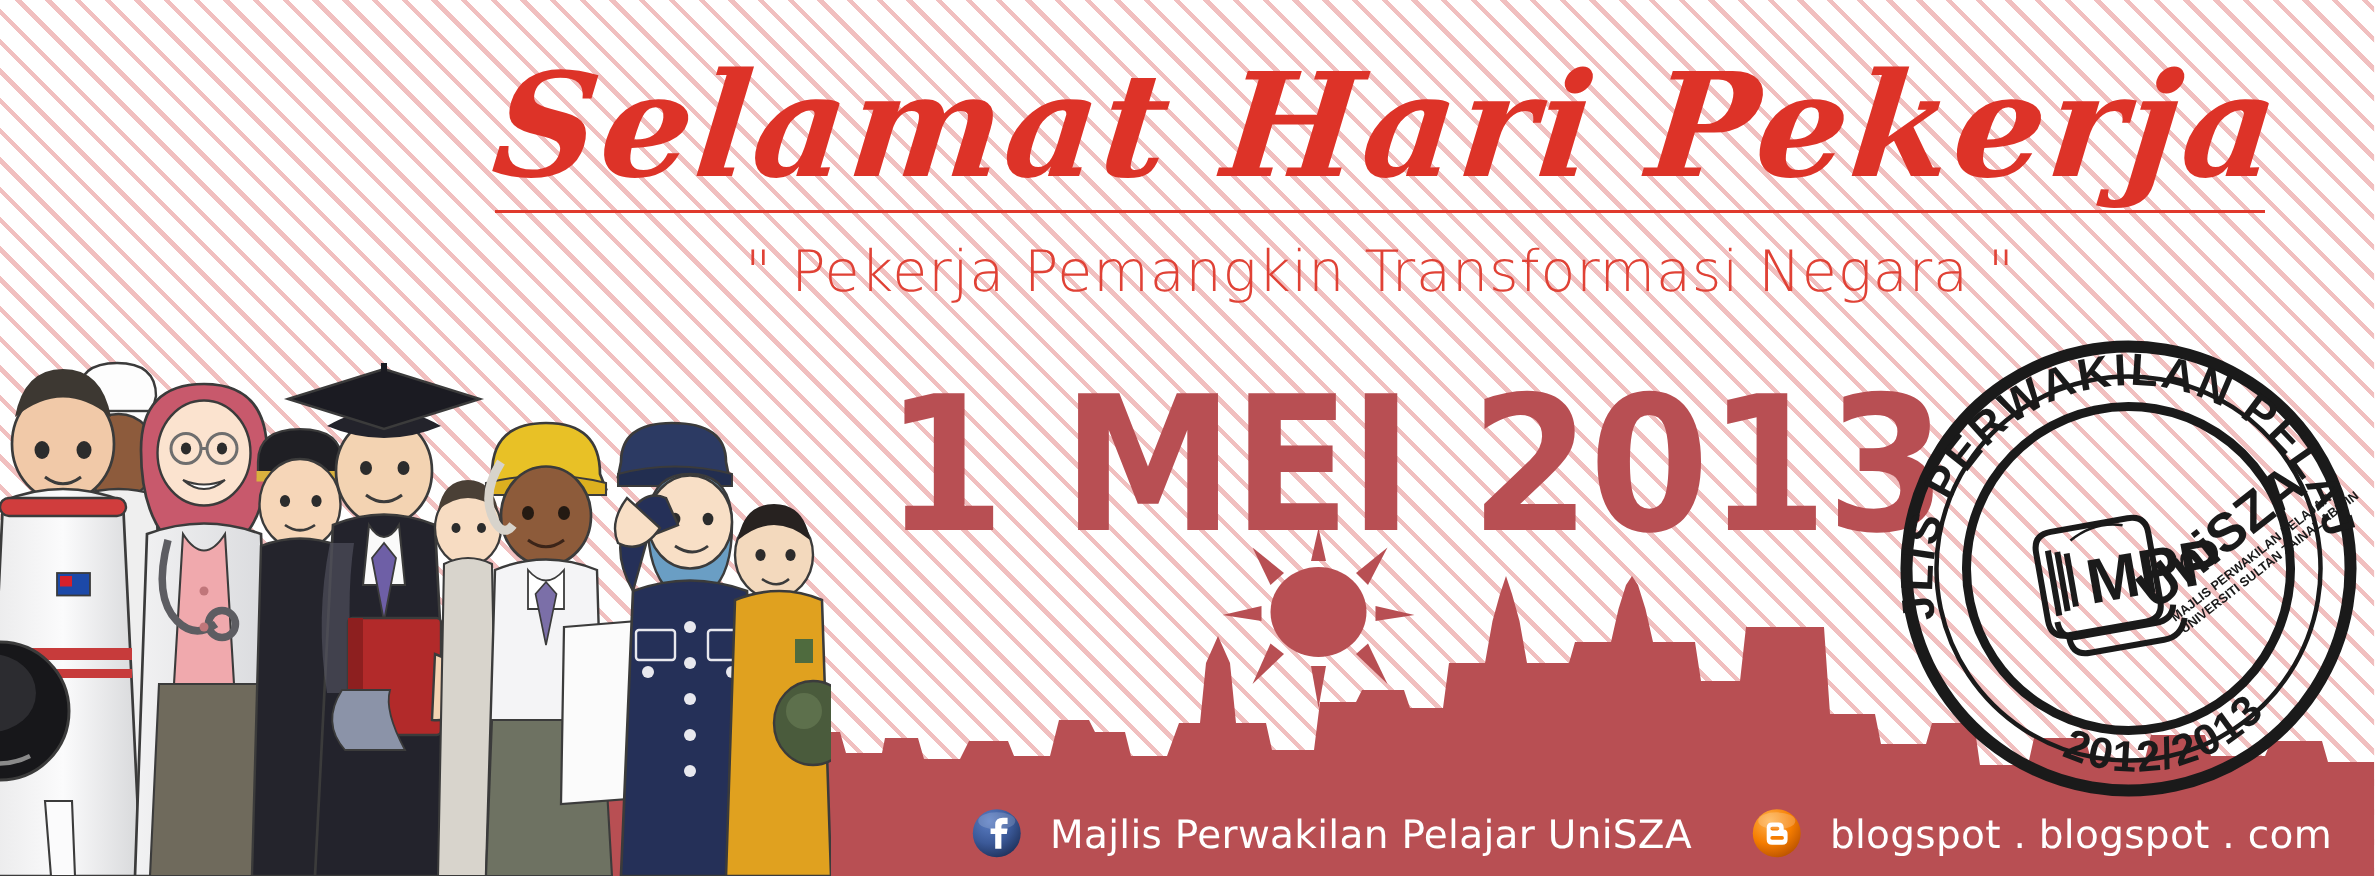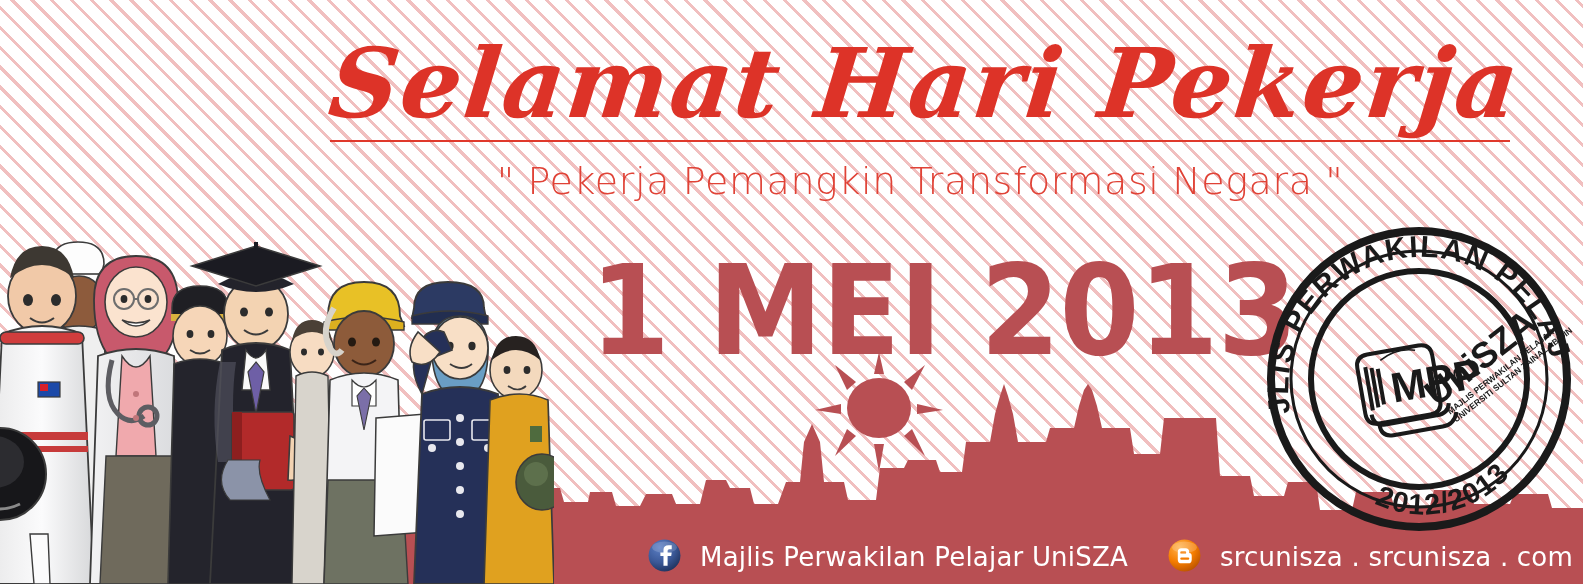--- a/index.html
+++ b/index.html
@@ -371,21 +371,21 @@
             <stop offset="55%" stop-color="#f57d00"></stop>
             <stop offset="100%" stop-color="#b34d00"></stop>
           </radialGradient>
         </defs>
         <circle cx="32" cy="32" r="31" fill="url(#bgg)"></circle>
         <path d="M26,18 L34,18 Q41,18 41,25 L41,27 Q46,27 46,33 L46,40 Q46,47 39,47 L26,47 Q19,47 19,40 L19,25 Q19,18 26,18 Z
                  M26,26 L33,26 M26,38 L39,38" fill="#ffffff"></path>
         <path d="M26,26 L33,26 M26,38 L39,38" stroke="#f57d00" stroke-width="4.6" stroke-linecap="round" fill="none"></path>
         <ellipse cx="32" cy="16" rx="24" ry="11" fill="#ffffff" opacity=".2"></ellipse>
       </svg>
-      <span class="social-label">srcunisza . srcunisza . com</span>
+      <span class="social-label">blogspot . blogspot . com</span>
     </div>
 
   </div>
 
   <svg class="stamp" viewBox="0 0 322 322">
     <defs>
       <path id="arcTop" d="M 28,172 A 133,133 0 0 1 294,172"></path>
       <path id="arcBot" d="M 46,196 A 116,116 0 0 0 276,196"></path>
     </defs>
     <g transform="rotate(-12 161 161)">

